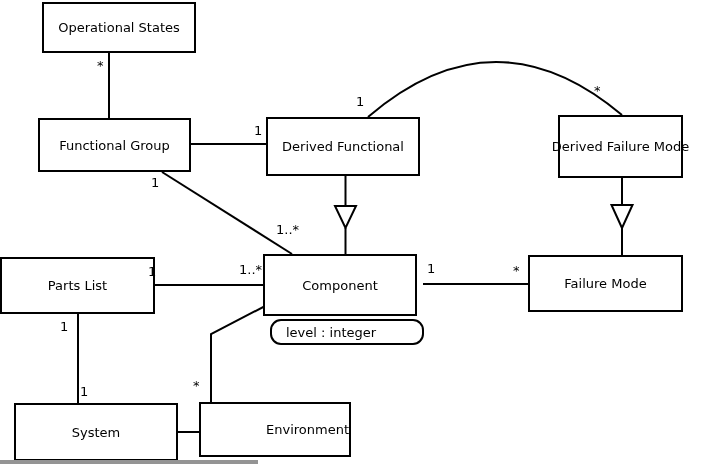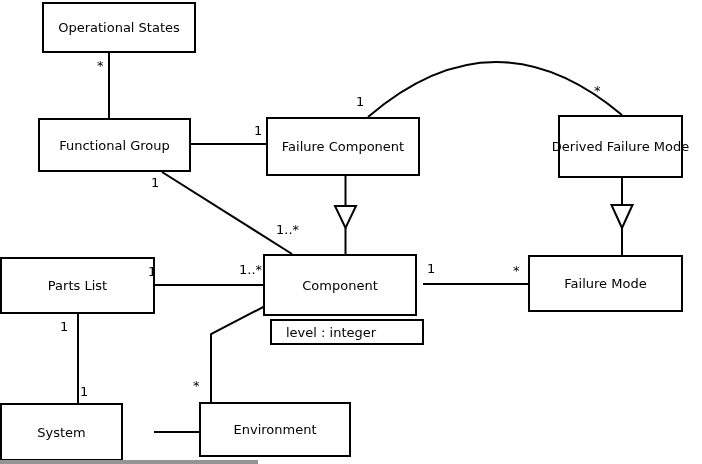--- a/index.html
+++ b/index.html
@@ -24,20 +24,21 @@
     background: #fff;
     display: flex;
     align-items: center;
     justify-content: center;
     font-size: 13px;
     white-space: nowrap;
   }
   .cls.attr {
     justify-content: flex-start;
     padding-left: 14px;
+    border-radius: 11px;
   }
   .mult {
     position: absolute;
     font-size: 13px;
     line-height: 13px;
     white-space: nowrap;
   }
   .edge-artifact {
     position: absolute;
     left: 0; top: 460;
@@ -82,21 +83,21 @@
 
   <div class="cls" style="left:38px; top:118px; width:153px; height:54px;">
     <span>Functional Group</span>
   </div>
 
   <div class="cls" style="left:42px; top:2px; width:154px; height:51px;">
     <span>Operational States</span>
   </div>
 
   <div class="cls" style="left:266px; top:117px; width:154px; height:59px;">
-    <span>Failure Component</span>
+    <span>Derived Functional</span>
   </div>
 
   <div class="cls" style="left:558px; top:115px; width:125px; height:63px;">
     <span>Derived Failure Mode</span>
   </div>
 
   <div class="cls" style="left:0px; top:257px; width:155px; height:57px;">
     <span>Parts List</span>
   </div>
 
@@ -104,25 +105,25 @@
     <span>Component</span>
   </div>
   <div class="cls attr" style="left:270px; top:319px; width:154px; height:26px;">
     <span>level : integer</span>
   </div>
 
   <div class="cls" style="left:528px; top:255px; width:155px; height:57px;">
     <span>Failure Mode</span>
   </div>
 
-  <div class="cls" style="left:0px; top:403px; width:123px; height:58px;">
+  <div class="cls" style="left:14px; top:403px; width:164px; height:58px;">
     <span>System</span>
   </div>
 
-  <div class="cls" style="left:199px; top:402px; width:152px; height:55px;">
+  <div class="cls" style="left:199px; top:402px; width:152px; height:55px;justify-content:flex-end;">
     <span>Environment</span>
   </div>
 
   <span class="mult" style="left:97px;  top:59px;">*</span>
   <span class="mult" style="left:254px; top:124px;">1</span>
   <span class="mult" style="left:356px; top:95px;">1</span>
   <span class="mult" style="left:594px; top:84px;">*</span>
   <span class="mult" style="left:151px; top:176px;">1</span>
   <span class="mult" style="left:276px; top:223px;">1..*</span>
   <span class="mult" style="left:148px; top:265px;">1</span>

